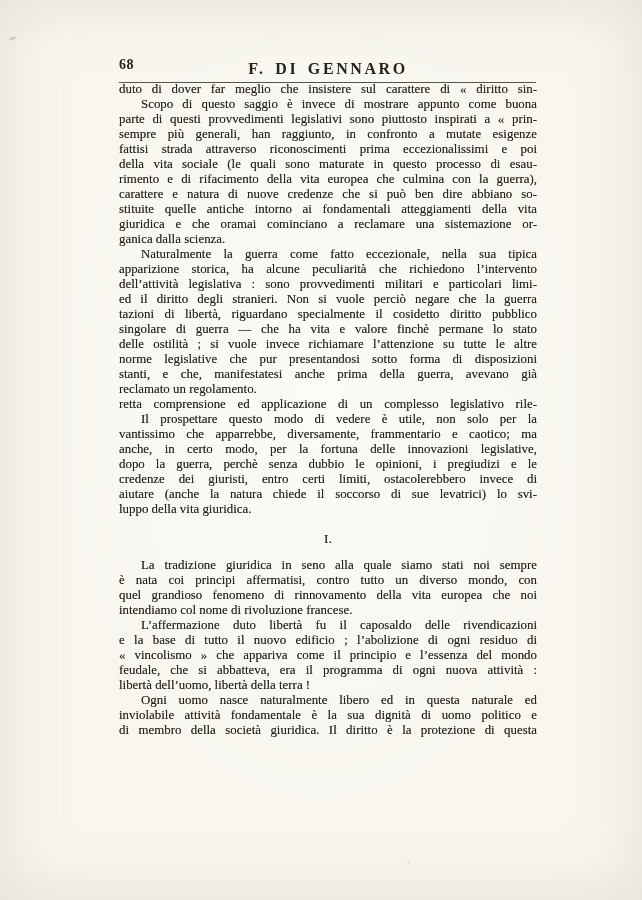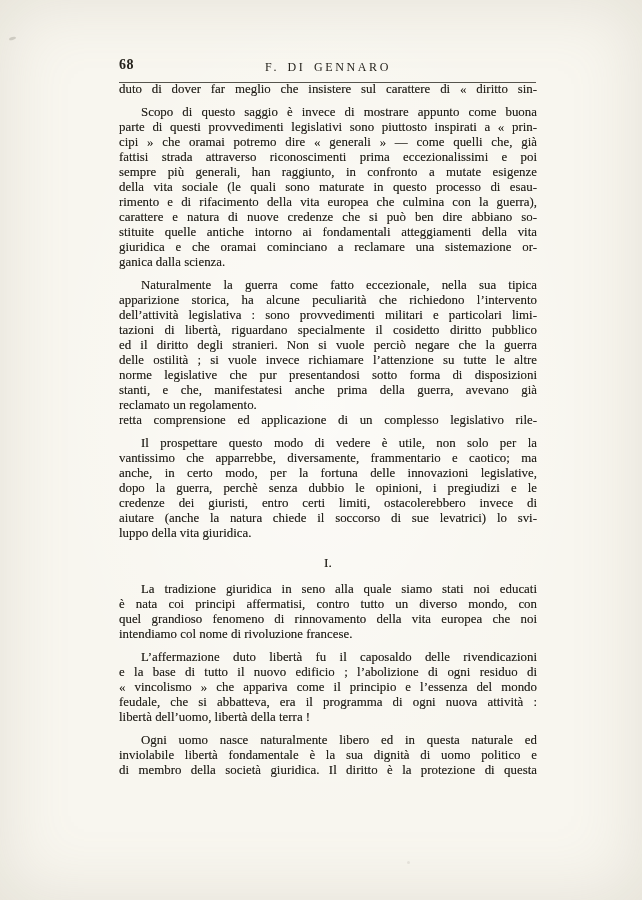--- a/index.html
+++ b/index.html
@@ -42,22 +42,22 @@
     position: absolute;
     left: 0; top: 0;
     font-size: 14px;
     font-weight: 700;
     letter-spacing: 0.5px;
   }
   .head-title {
     position: absolute;
     left: 0; right: 0; top: 3px;
     text-align: center;
-    font-size: 12px;
-    font-weight: 400;
+    font-size: 16px;
+    font-weight: 700;
     letter-spacing: 2.6px;
     word-spacing: 3px;
   }
   .head-rule {
     position: absolute;
     left: 0; right: 1px; top: 25px;
     border-top: 1.6px solid var(--rule);
     opacity: 0.85;
   }
 
@@ -69,21 +69,21 @@
     font-size: 12.9px;
     line-height: 15px;
     text-shadow: 0 0 0.35px rgba(20,18,12,0.45);
   }
   .line {
     text-align: justify;
     text-align-last: justify;
     white-space: normal;
   }
   .line.last  { text-align-last: left; }
-  .line.indent { text-indent: 22px; margin-top: 8px; }
+  .line.indent { text-indent: 22px; }
 
   .section-heading {
     text-align: center;
     font-size: 13.5px;
     margin: 14px 0 12px 0;
   }
 </style>
 </head>
 <body>
 
@@ -98,65 +98,65 @@
     <div class="head-rule"></div>
   </header>
 
   <main class="text-block">
       <div class="para">
         <div class="line">duto di dover far meglio che insistere sul carattere di « diritto sin-</div>
       </div>
       <div class="para">
         <div class="line indent">Scopo di questo saggio è invece di mostrare appunto come buona</div>
         <div class="line">parte di questi provvedimenti legislativi sono piuttosto inspirati a « prin-</div>
-        <div class="line">cipi » che oramai potremo dire « generali » — come quelli che, già</div>
+        <div class="line">sempre più generali, han raggiunto, in confronto a mutate esigenze</div>
         <div class="line">fattisi strada attraverso riconoscimenti prima eccezionalissimi e poi</div>
-        <div class="line">sempre più generali, han raggiunto, in confronto a mutate esigenze</div>
         <div class="line">della vita sociale (le quali sono maturate in questo processo di esau-</div>
         <div class="line">rimento e di rifacimento della vita europea che culmina con la guerra),</div>
         <div class="line">carattere e natura di nuove credenze che si può ben dire abbiano so-</div>
         <div class="line">stituite quelle antiche intorno ai fondamentali atteggiamenti della vita</div>
         <div class="line">giuridica e che oramai cominciano a reclamare una sistemazione or-</div>
         <div class="line last">ganica dalla scienza.</div>
       </div>
       <div class="para">
         <div class="line indent">Naturalmente la guerra come fatto eccezionale, nella sua tipica</div>
         <div class="line">apparizione storica, ha alcune peculiarità che richiedono l’intervento</div>
         <div class="line">dell’attività legislativa : sono provvedimenti militari e particolari limi-</div>
+        <div class="line">ed il diritto degli stranieri. Non si vuole perciò negare che la guerra</div>
         <div class="line">tazioni di libertà, riguardano specialmente il cosidetto diritto pubblico</div>
-        <div class="line">ed il diritto degli stranieri. Non si vuole perciò negare che la guerra</div>
+        <div class="line">singolare di guerra — che ha vita e valore finchè permane lo stato</div>
         <div class="line">delle ostilità ; si vuole invece richiamare l’attenzione su tutte le altre</div>
         <div class="line">norme legislative che pur presentandosi sotto forma di disposizioni</div>
         <div class="line">stanti, e che, manifestatesi anche prima della guerra, avevano già</div>
         <div class="line last">reclamato un regolamento.</div>
       </div>
       <div class="para">
         <div class="line">retta comprensione ed applicazione di un complesso legislativo rile-</div>
         <div class="line indent">Il prospettare questo modo di vedere è utile, non solo per la</div>
         <div class="line">vantissimo che apparrebbe, diversamente, frammentario e caotico; ma</div>
         <div class="line">anche, in certo modo, per la fortuna delle innovazioni legislative,</div>
         <div class="line">dopo la guerra, perchè senza dubbio le opinioni, i pregiudizi e le</div>
         <div class="line">credenze dei giuristi, entro certi limiti, ostacolerebbero invece di</div>
         <div class="line">aiutare (anche la natura chiede il soccorso di sue levatrici) lo svi-</div>
         <div class="line last">luppo della vita giuridica.</div>
       </div>
       <div class="section-heading">I.</div>
       <div class="para">
-        <div class="line indent">La tradizione giuridica in seno alla quale siamo stati noi educati</div>
+        <div class="line indent">La tradizione giuridica in seno alla quale siamo stati noi sempre</div>
         <div class="line">è nata coi principi affermatisi, contro tutto un diverso mondo, con</div>
         <div class="line">quel grandioso fenomeno di rinnovamento della vita europea che noi</div>
         <div class="line last">intendiamo col nome di rivoluzione francese.</div>
       </div>
       <div class="para">
         <div class="line indent">L’affermazione duto libertà fu il caposaldo delle rivendicazioni</div>
         <div class="line">e la base di tutto il nuovo edificio ; l’abolizione di ogni residuo di</div>
         <div class="line">« vincolismo » che appariva come il principio e l’essenza del mondo</div>
         <div class="line">feudale, che si abbatteva, era il programma di ogni nuova attività :</div>
         <div class="line last">libertà dell’uomo, libertà della terra !</div>
       </div>
       <div class="para">
         <div class="line indent">Ogni uomo nasce naturalmente libero ed in questa naturale ed</div>
-        <div class="line">inviolabile libertà fondamentale è la sua dignità di uomo politico e</div>
+        <div class="line">inviolabile attività fondamentale è la sua dignità di uomo politico e</div>
         <div class="line">di membro della società giuridica. Il diritto è la protezione di questa</div>
       </div>
     </main>
 
 </div>
 
 </body></html>

